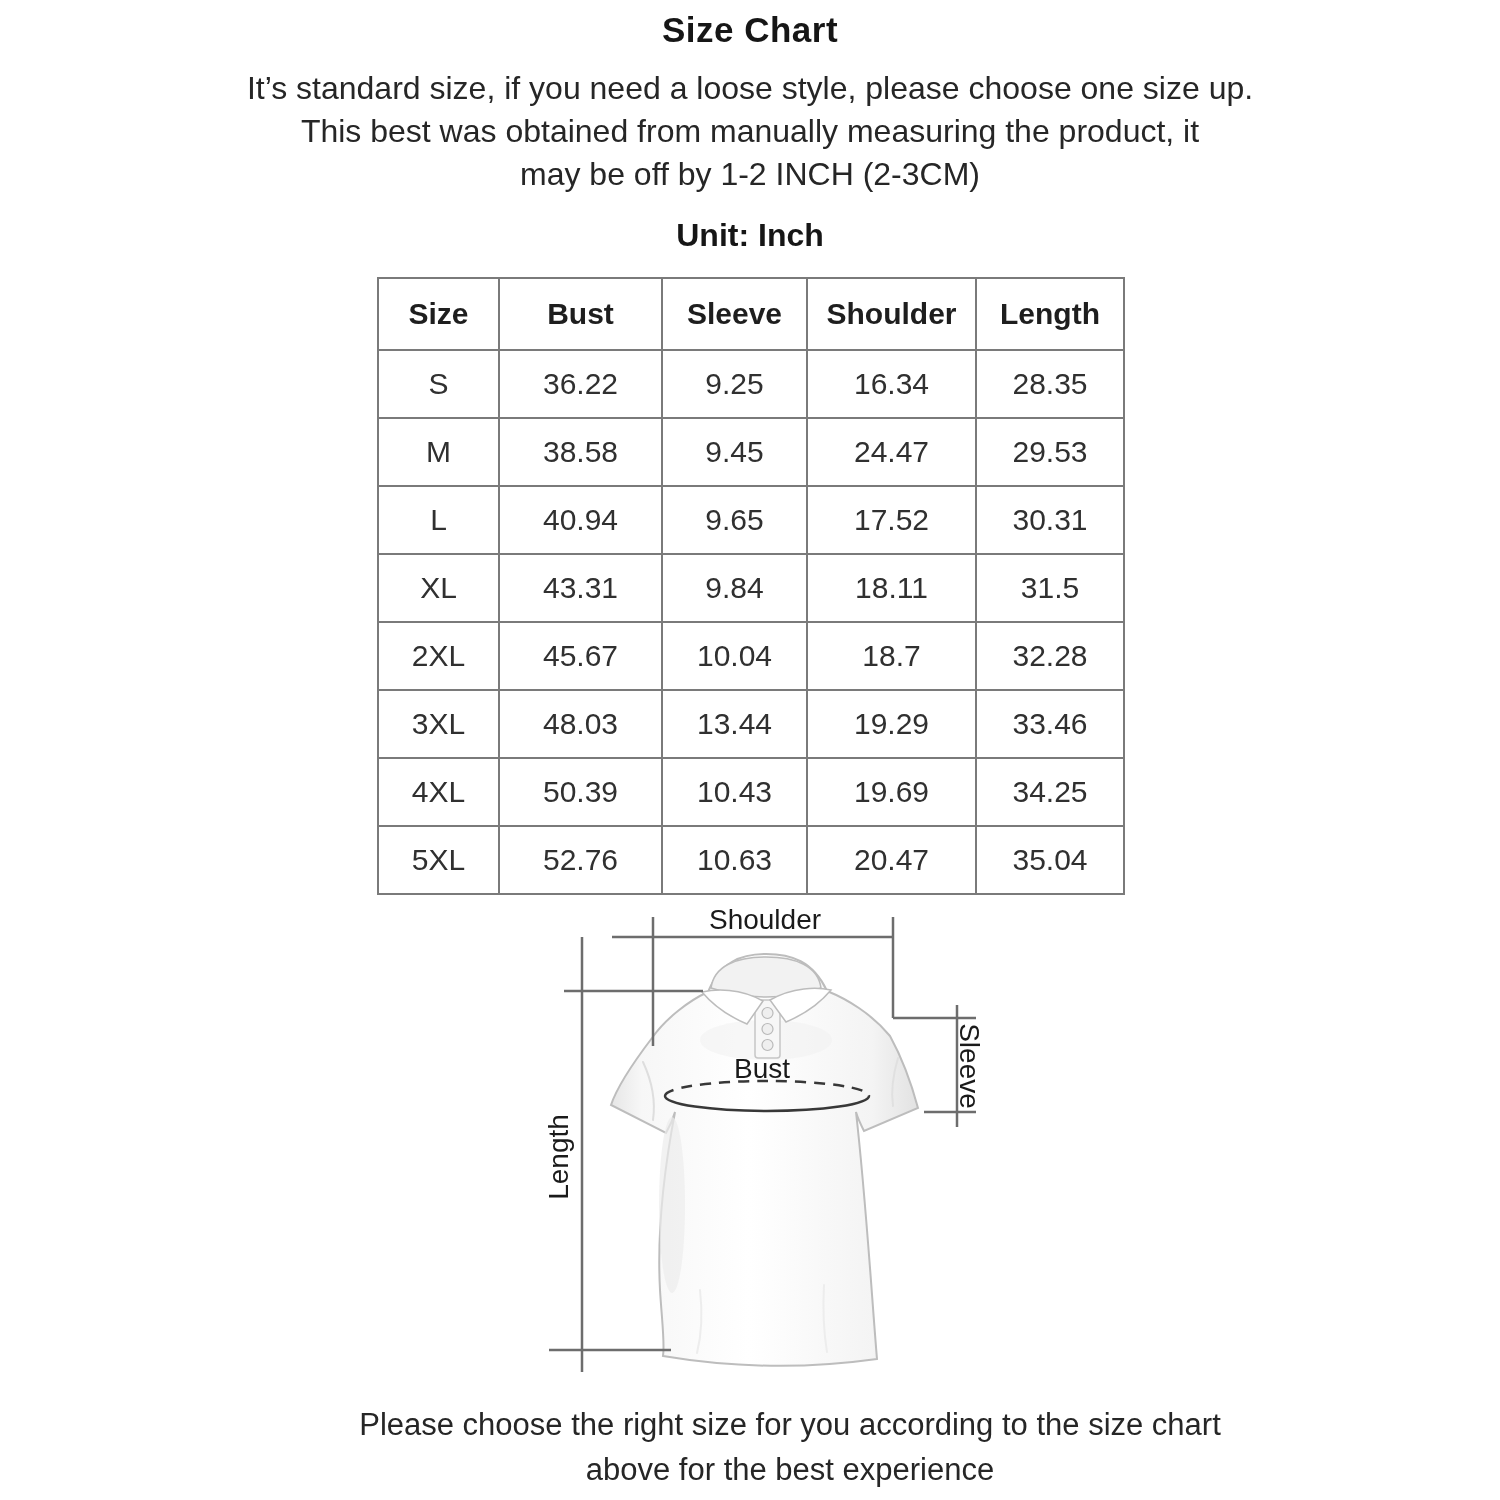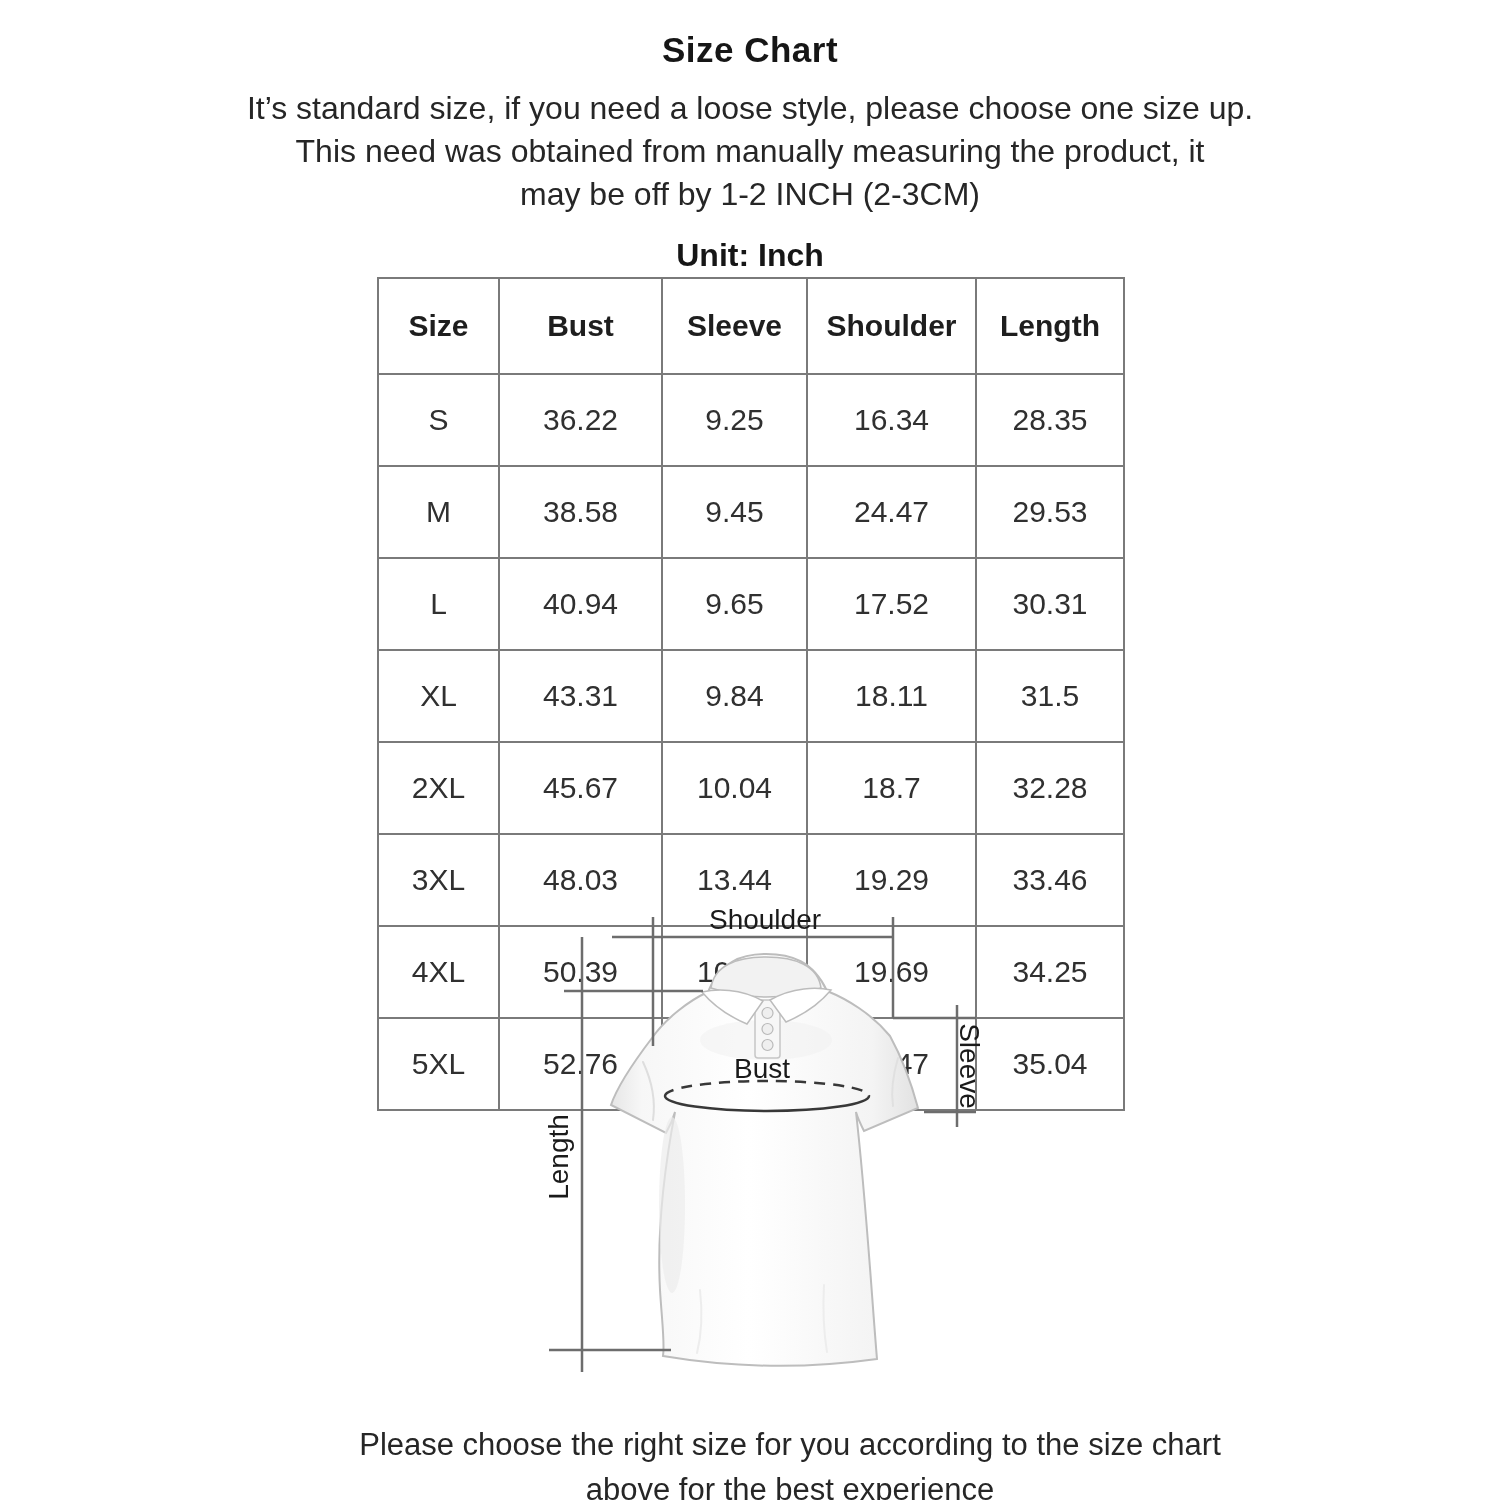--- a/index.html
+++ b/index.html
@@ -4,21 +4,21 @@
 <style>
   html, body { margin: 0; padding: 0; background: #ffffff; }
   .canvas {
     position: relative;
     width: 1500px;
     height: 1500px;
     background: #ffffff;
     font-family: "Liberation Sans", "DejaVu Sans", sans-serif;
     overflow: hidden;
   }
-  .centered-text { position: absolute; left: 0; width: 100%; text-align: center; margin-top: 20px; }
+  .centered-text { position: absolute; left: 0; width: 100%; text-align: center; }
   .page-title {
     top: 10px;
     font-size: 35px;
     font-weight: 800;
     color: #161616;
     letter-spacing: 0.5px;
   }
   .description {
     top: 67px;
     font-size: 32px;
@@ -37,21 +37,21 @@
     left: 377px;
     top: 277px;
     width: 746px;
     border-collapse: collapse;
     table-layout: fixed;
   }
   .size-table th, .size-table td {
     border: 2px solid #7a7a7a;
     text-align: center;
     vertical-align: middle;
-    padding: 12px;
+    padding: 0;
     background: #ffffff;
   }
   .size-table thead th {
     height: 70px;
     font-size: 30px;
     font-weight: 700;
     color: #1e1e1e;
   }
   .size-table tbody td {
     height: 66px;
@@ -87,21 +87,21 @@
 </style>
 </head>
 <body>
 
 <div class="canvas">
 
   <div class="centered-text page-title">Size Chart</div>
 
   <div class="centered-text description">
     <div>It’s standard size, if you need a loose style, please choose one size up.</div>
-    <div>This need was obtained from manually measuring the product, it</div>
+    <div>This best was obtained from manually measuring the product, it</div>
     <div>may be off by 1-2 INCH (2-3CM)</div>
   </div>
 
   <div class="centered-text unit-label">Unit: Inch</div>
 
   <table class="size-table">
     <colgroup>
       <col style="width:121px">
       <col style="width:163px">
       <col style="width:145px">

